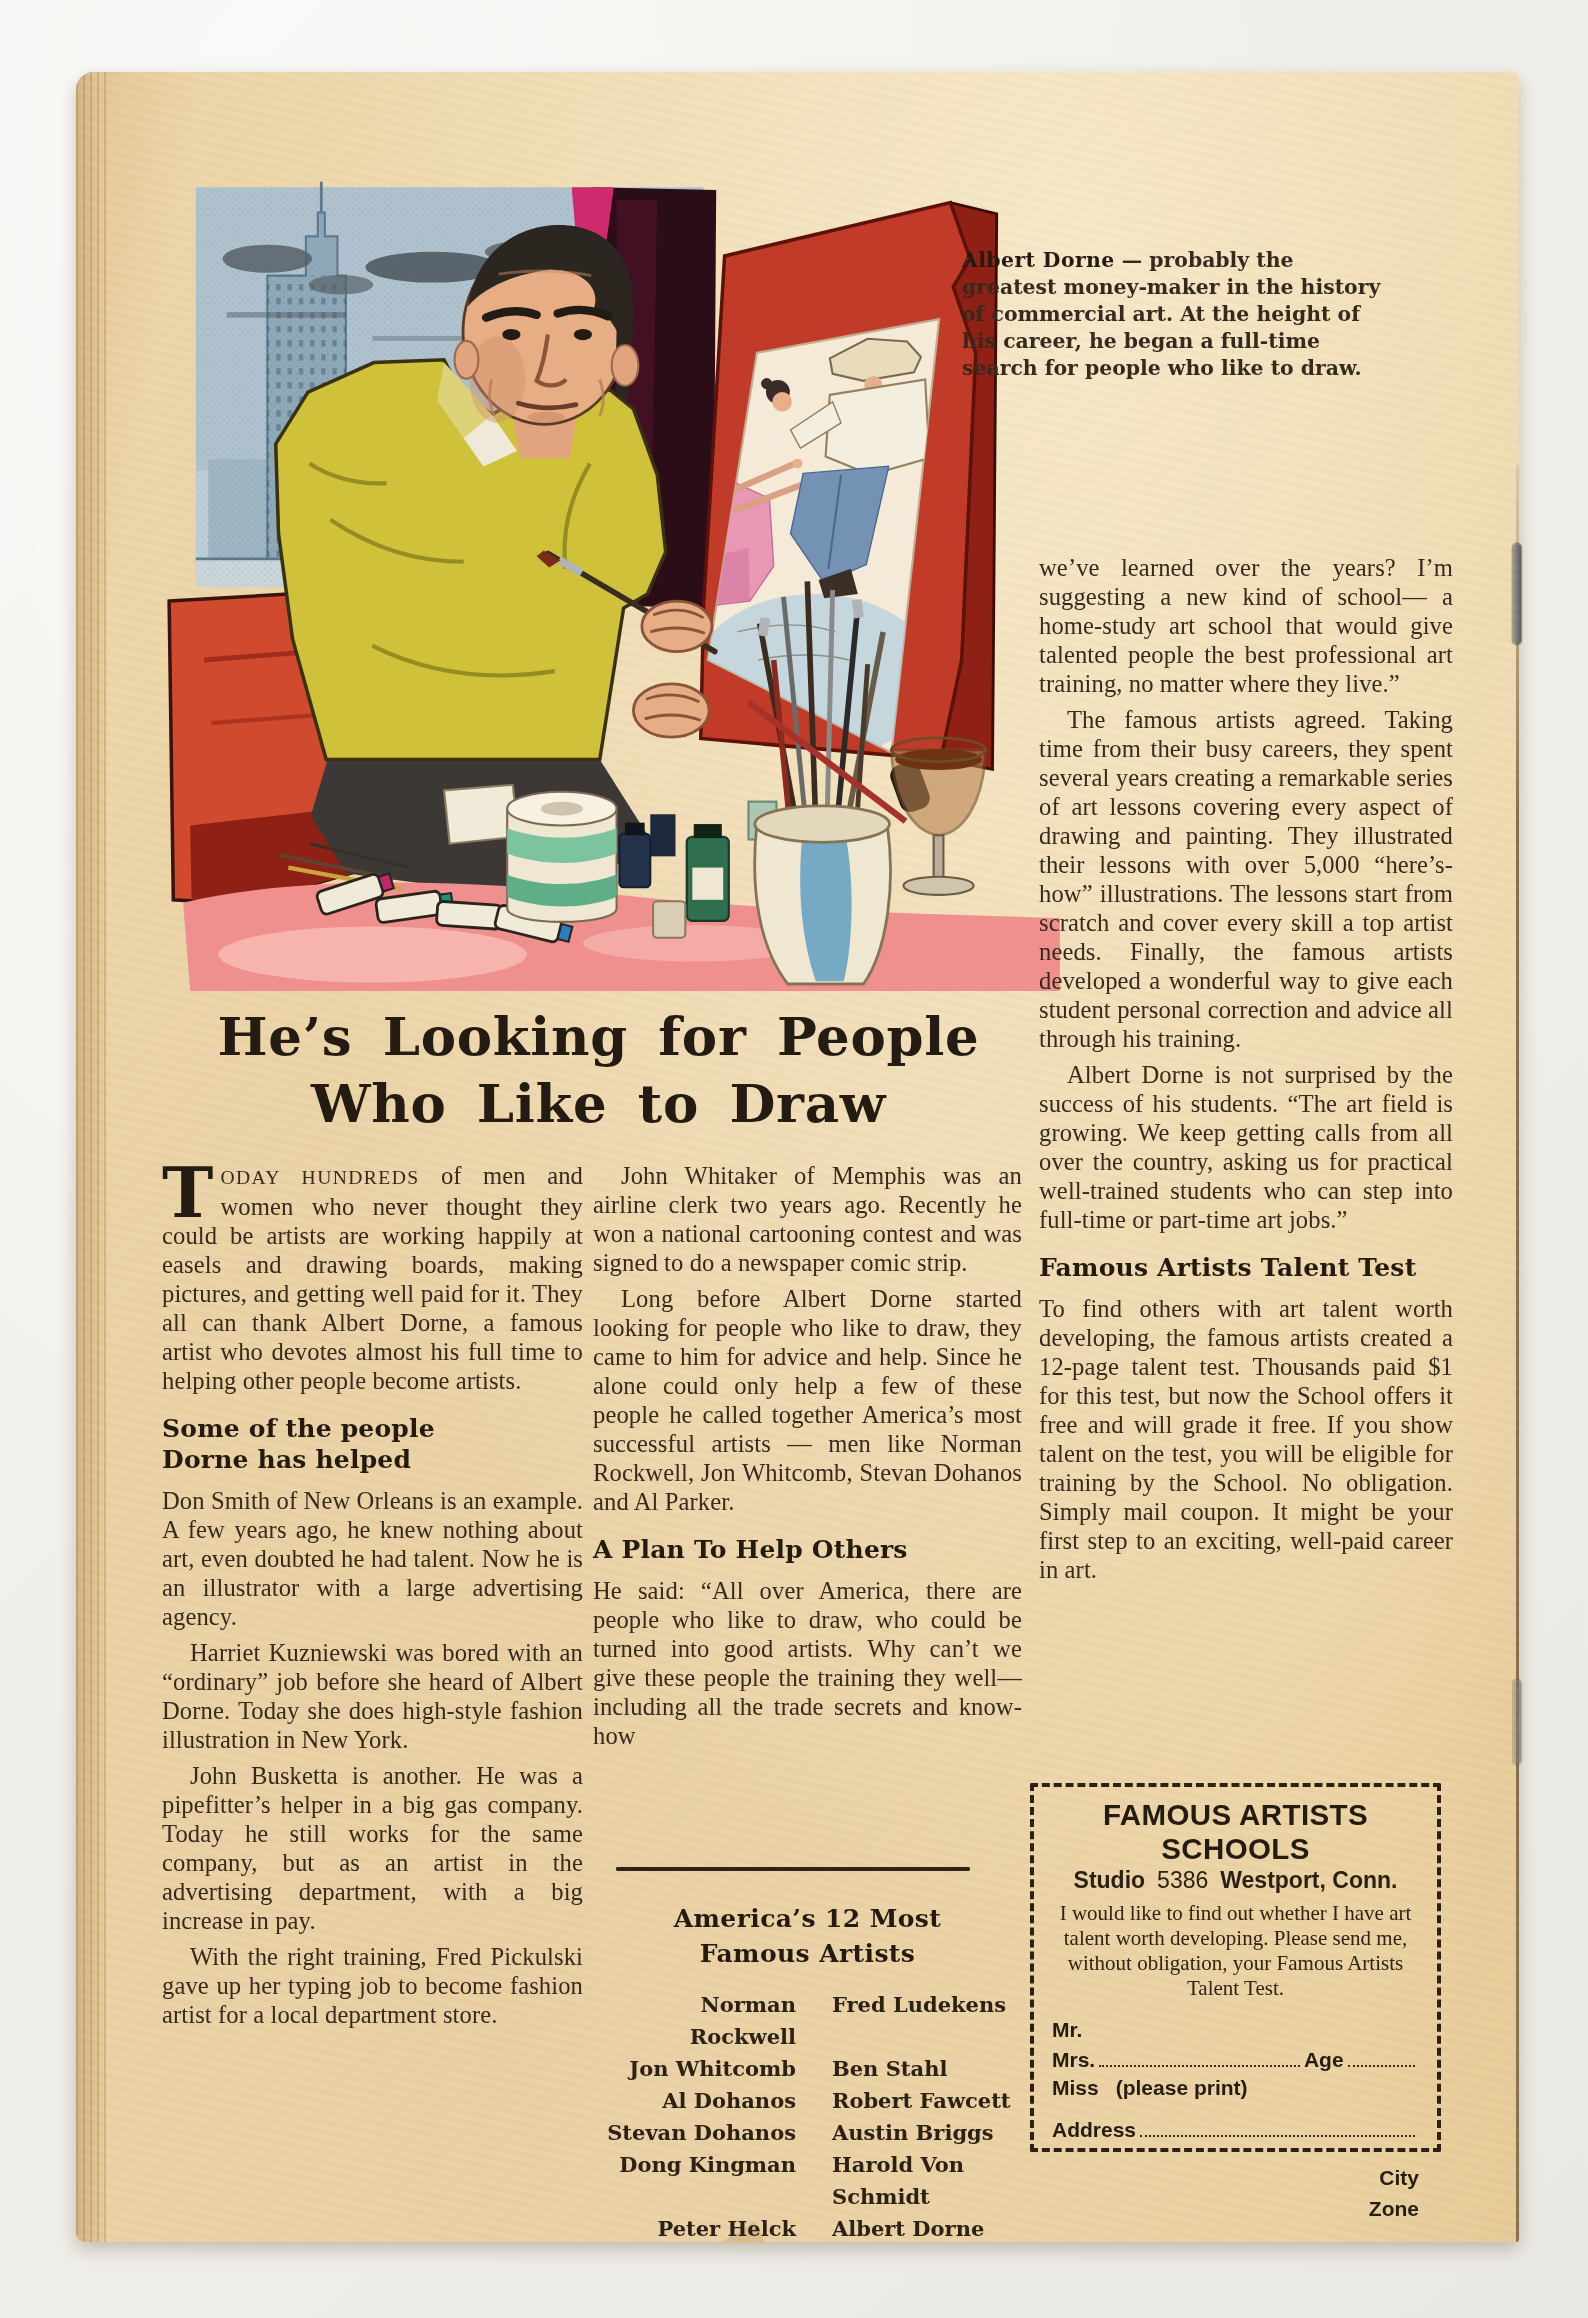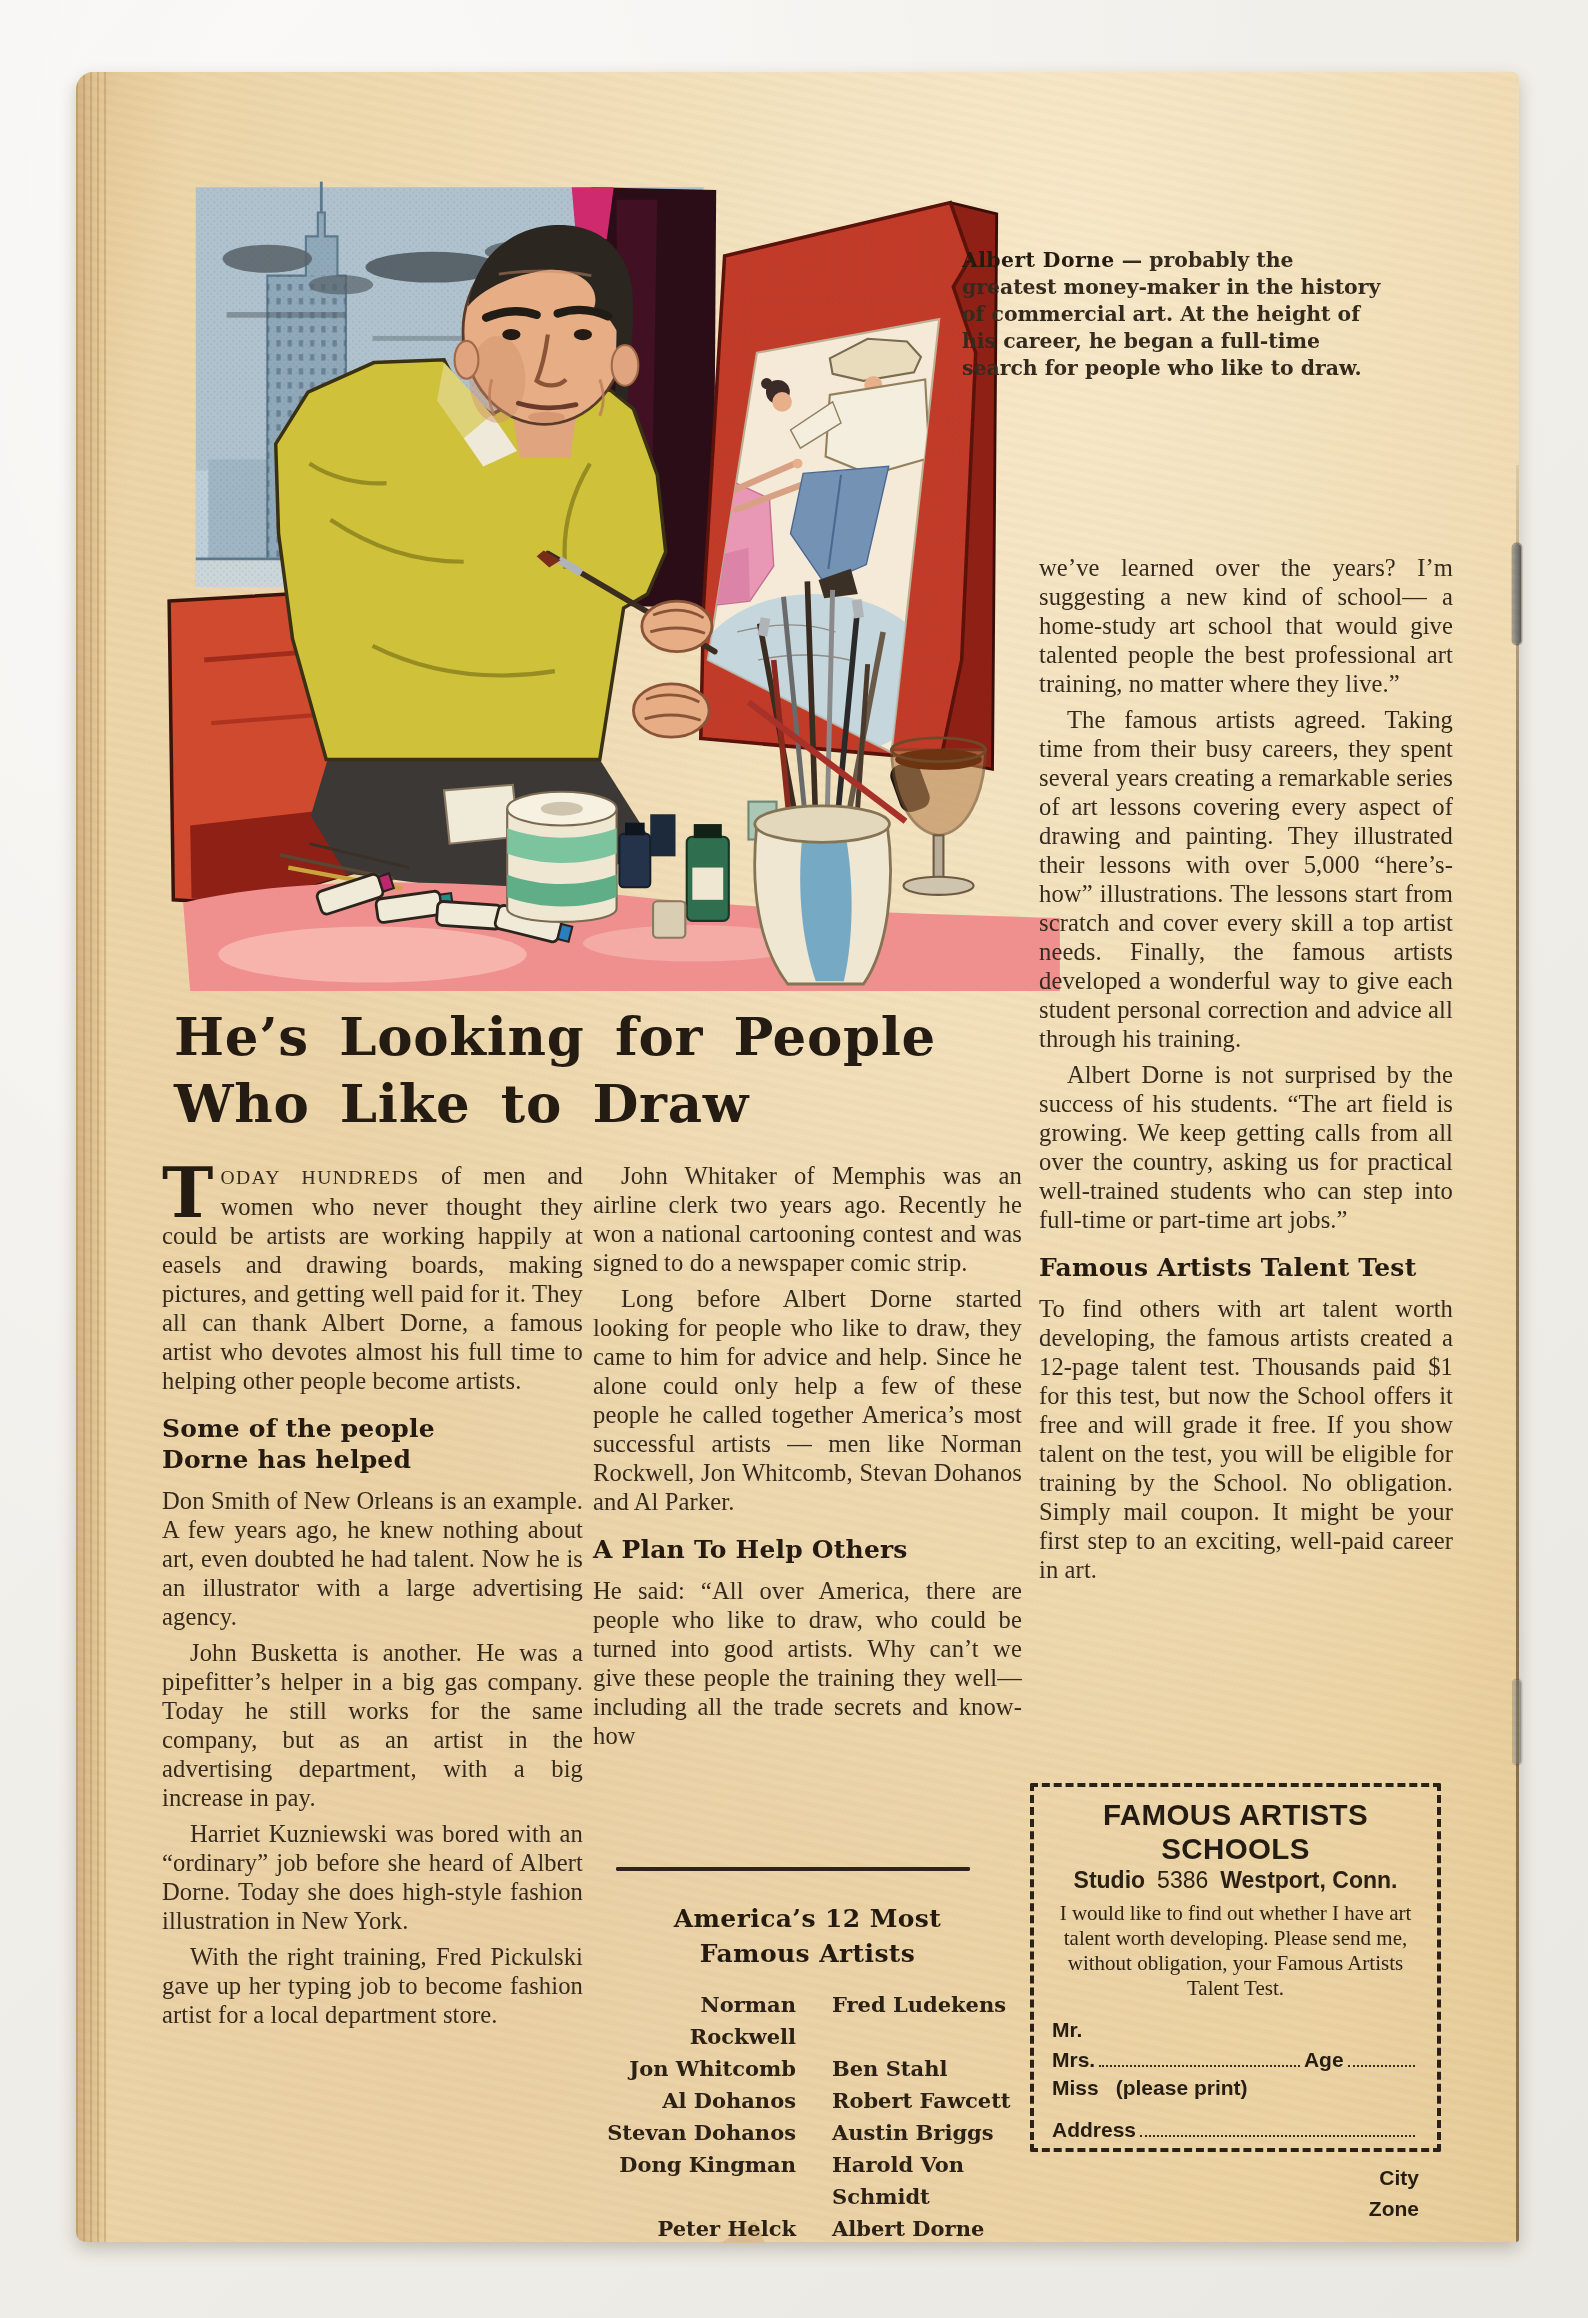--- a/index.html
+++ b/index.html
@@ -58,21 +58,21 @@
   .caption{
     position:absolute;left:886px;top:175px;width:425px;z-index:2;
     font-family:"DejaVu Serif",serif;font-weight:700;
     font-size:20.4px;line-height:27px;color:#352a1e;text-align:left;
   }
   .caption .cap-lead{color:#241a10;letter-spacing:0.4px;}
 
   
   .headline{
     position:absolute;left:98px;top:931px;width:849px;z-index:2;
-    text-align:left;font-family:"DejaVu Serif",serif;font-weight:700;
+    text-align:center;font-family:"DejaVu Serif",serif;font-weight:700;
     font-size:53px;line-height:67px;color:#241c12;word-spacing:11.2px;letter-spacing:0.7px;
   }
 
   
   .col{position:absolute;z-index:2;font-size:24.6px;line-height:29px;color:var(--ink,#352a1d);
     text-align:justify;letter-spacing:0.1px;}
   .col p{margin:0 0 7px 0;}
   .col p.ind{text-indent:28px;}
   .col-left{left:86px;top:1089px;width:421px;}
   .col-mid{left:517px;top:1089px;width:429px;}
@@ -349,22 +349,22 @@
     <div>Who Like to Draw</div>
   </div>
 
   <div class="col col-left">
     <p><span class="dropcap">T</span><span class="smallcaps">ODAY HUNDREDS</span><span> of men and women who never thought they could be artists are working happily at easels and drawing boards, making pictures, and getting well paid for it. They all can thank Albert Dorne, a famous artist who devotes almost his full time to helping other people become artists.</span></p>
     <div class="subhead">
       <div>Some of the people</div>
       <div>Dorne has helped</div>
     </div>
     <p>Don Smith of New Orleans is an example. A few years ago, he knew nothing about art, even doubted he had talent. Now he is an illustrator with a large advertising agency.</p>
+    <p class="ind">Harriet Kuzniewski was bored with an “ordinary” job before she heard of Albert Dorne. Today she does high-style fashion illustration in New York.</p>
     <p class="ind">John Busketta is another. He was a pipefitter’s helper in a big gas company. Today he still works for the same company, but as an artist in the advertising department, with a big increase in pay.</p>
-    <p class="ind">Harriet Kuzniewski was bored with an “ordinary” job before she heard of Albert Dorne. Today she does high-style fashion illustration in New York.</p>
     <p class="ind">With the right training, Fred Pickulski gave up her typing job to become fashion artist for a local department store.</p>
   </div>
 
   <div class="col col-mid">
     <p class="ind">John Whitaker of Memphis was an airline clerk two years ago. Recently he won a national cartooning contest and was signed to do a newspaper comic strip.</p>
     <p class="ind">Long before Albert Dorne started looking for people who like to draw, they came to him for advice and help. Since he alone could only help a few of these people he called together America’s most successful artists — men like Norman Rockwell, Jon Whitcomb, Stevan Dohanos and Al Parker.</p>
     <div class="subhead">A Plan To Help Others</div>
     <p>He said: “All over America, there are people who like to draw, who could be turned into good artists. Why can’t we give these people the training they well—including all the trade secrets and know-how</p>
   </div>
 

